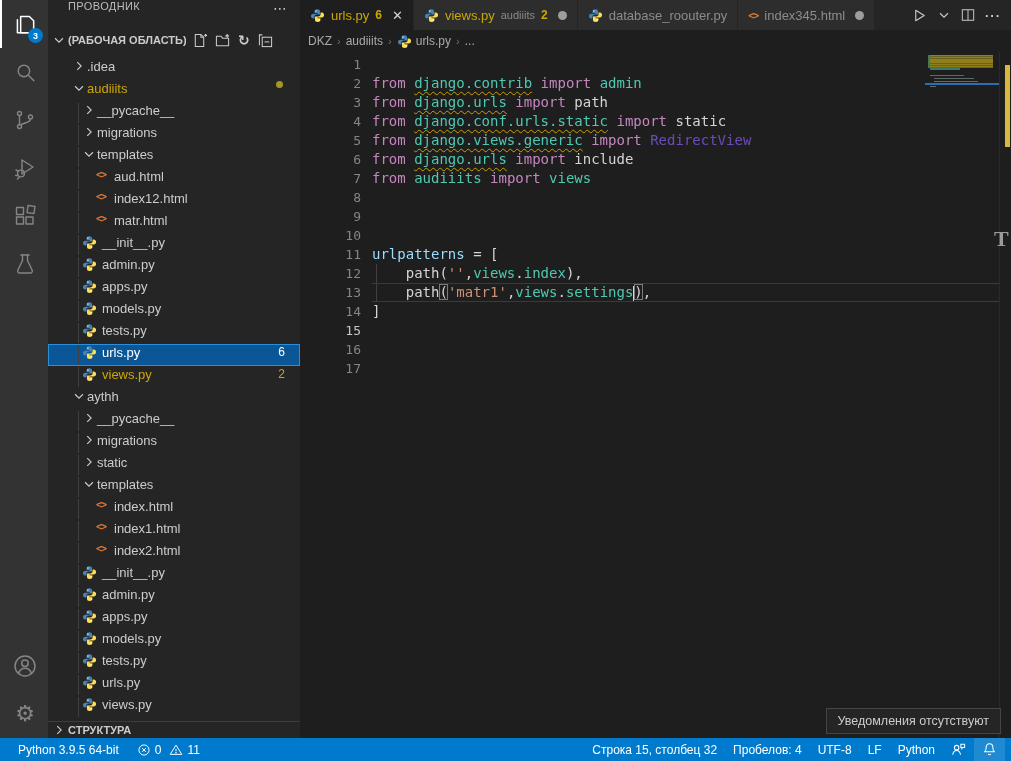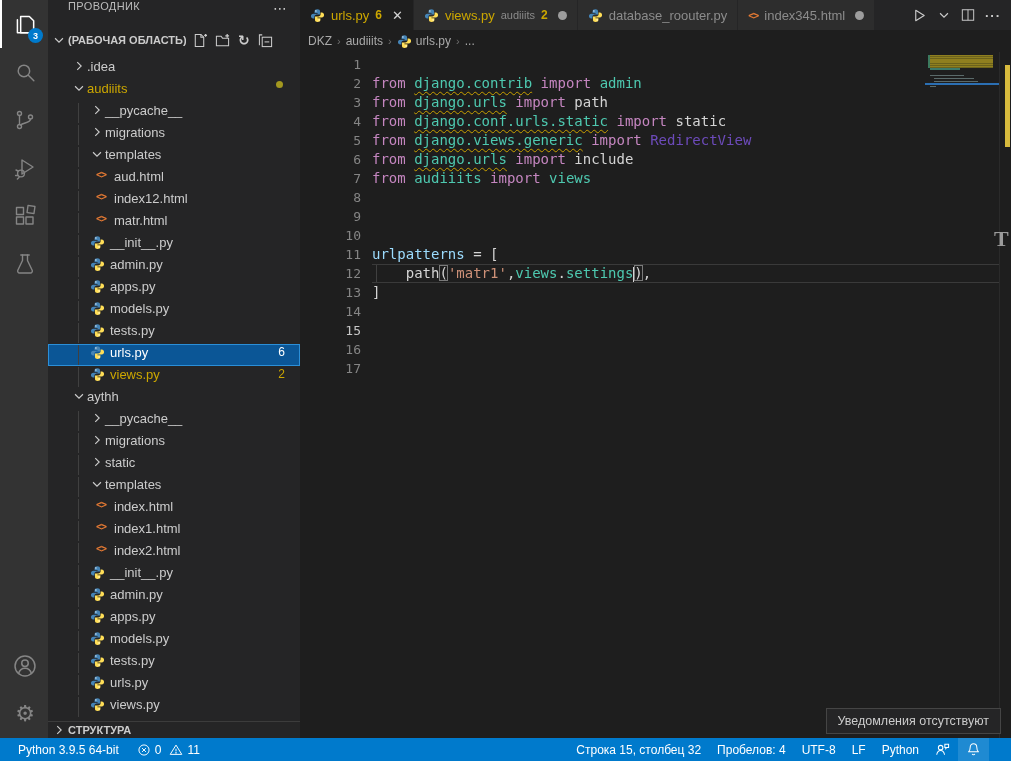--- a/index.html
+++ b/index.html
@@ -33,21 +33,21 @@
   .tree{margin-top:-14px;}
   .tree-row{height:22px;display:flex;font-size:13px;cursor:pointer;
     position:relative;box-sizing:border-box;border:1px solid transparent;}
   .tree-row .lbl{white-space:nowrap;}
   .tree-row.yel .lbl{color:#cca700;}
   .tree-row.sel{background:#0b5696;border:1px solid #2b8fd8;}
   .tree-row.sel .lbl{color:#ffffff;}
   .tree-row .chev{width:16px;display:flex;justify-content:center;flex-shrink:0;color:#cccccc;}
   .tree-row .ficon{width:16px;display:flex;justify-content:center;margin-right:5px;flex-shrink:0;}
   .html-ico{color:#e37933;font-weight:bold;font-size:10px;letter-spacing:-1px;font-family:"DejaVu Sans Mono",monospace;}
-  .ind0{padding-left:10px;} .ind1{padding-left:22px;} .ind2{padding-left:40px;} .ind3{padding-left:44px;}
+  .ind0{padding-left:10px;} .ind1{padding-left:22px;} .ind2{padding-left:32px;} .ind3{padding-left:44px;}
   .guide::before{content:"";position:absolute;left:29px;top:0;bottom:0;width:1px;background:#404040;}
   .numb{position:absolute;right:14px;font-size:12px;color:#cccccc;}
   .tree-row.sel .numb{color:#ffffff;}
   .numb.yelb{color:#cca700;}
   .dotb{position:absolute;right:16px;width:7px;height:7px;border-radius:50%;background:#a3981f;}
   .outline-header{height:16px;border-top:1px solid #3c3c3c;display:flex;align-items:center;
     font-size:11px;font-weight:bold;color:#cccccc;padding-left:4px;flex-shrink:0;background:#252526;}
   .outline-header .chev{margin-right:2px;display:flex;}
 
   
@@ -96,21 +96,21 @@
   .overview-ruler{position:absolute;top:0;right:0;width:11px;bottom:0;background:#1e1e1e;
     border-left:1px solid #2a2a2a;}
   .or-warn{position:absolute;right:1.5px;top:13px;width:5px;height:82px;background:#d7ba3d;}
   .overlay-T{position:absolute;left:694px;top:177px;color:#9b9b9b;font-size:22px;font-weight:bold;
     font-family:"Liberation Serif",serif;}
 
   
   .statusbar{position:absolute;left:0;bottom:0;width:1011px;height:23px;background:#007acc;
     display:flex;align-items:center;color:#ffffff;font-size:12px;z-index:5;}
   .sb-left{display:flex;align-items:center;padding-left:10px;gap:2px;}
-  .sb-right{margin-left:auto;display:flex;align-items:center;padding-right:22px;text-align:right;}
+  .sb-right{margin-left:auto;display:flex;align-items:center;padding-right:6px;text-align:right;}
   .st-item{padding:0 8px;height:23px;display:flex;align-items:center;gap:4px;cursor:pointer;white-space:nowrap;}
   .st-item.hl{background:#1f8ad2;}
   .st-item svg{display:block;}
 
   
   .tooltip{position:absolute;right:10px;bottom:27px;background:#252526;border:1px solid #454545;
     color:#cccccc;font-size:12.5px;padding:5px 11px;z-index:6;}
 </style>
 </head>
 <body>
@@ -646,20 +646,21 @@
           <div class="cl"><span class="tok-kw">from</span><span class="tok-plain"> </span><span class="tok-mod">django.contrib</span><span class="tok-plain"> </span><span class="tok-kw">import</span><span class="tok-plain"> </span><span class="tok-cls">admin</span></div>
           <div class="cl"><span class="tok-kw">from</span><span class="tok-plain"> </span><span class="tok-mod">django.urls</span><span class="tok-plain"> </span><span class="tok-kw">import</span><span class="tok-plain"> </span><span class="tok-plain">path</span></div>
           <div class="cl"><span class="tok-kw">from</span><span class="tok-plain"> </span><span class="tok-mod">django.conf.urls.static</span><span class="tok-plain"> </span><span class="tok-kw">import</span><span class="tok-plain"> </span><span class="tok-plain">static</span></div>
           <div class="cl"><span class="tok-kw">from</span><span class="tok-plain"> </span><span class="tok-mod">django.views.generic</span><span class="tok-plain"> </span><span class="tok-kw">import</span><span class="tok-plain"> </span><span class="tok-dim">RedirectView</span></div>
           <div class="cl"><span class="tok-kw">from</span><span class="tok-plain"> </span><span class="tok-mod">django.urls</span><span class="tok-plain"> </span><span class="tok-kw">import</span><span class="tok-plain"> </span><span class="tok-plain">include</span></div>
           <div class="cl"><span class="tok-kw">from</span><span class="tok-plain"> </span><span class="tok-cls">audiiits</span><span class="tok-plain"> </span><span class="tok-kw">import</span><span class="tok-plain"> </span><span class="tok-cls">views</span></div>
           <div class="cl"></div>
           <div class="cl"></div>
           <div class="cl"></div>
           <div class="cl"><span class="tok-var">urlpatterns</span><span class="tok-plain"> = [</span></div>
+          <div class="cl"><span class="iguide"></span><span class="tok-plain">    path(</span><span class="tok-str">''</span><span class="tok-plain">,</span><span class="tok-cls">views</span><span class="tok-plain">.</span><span class="tok-cls">index</span><span class="tok-plain">),</span></div>
           <div class="cl cur"><span class="iguide"></span><span class="tok-plain">    path</span><span class="tok-brk">(</span><span class="tok-str">'matr1'</span><span class="tok-plain">,</span><span class="tok-cls">views</span><span class="tok-plain">.</span><span class="tok-cls">settings</span><span class="tok-cursor"></span><span class="tok-brk">)</span><span class="tok-plain">,</span></div>
           <div class="cl"><span class="tok-plain">]</span></div>
           <div class="cl"></div>
         </div>
       <div class="minimap">
         <div class="mm mm-import-edge"></div>
         <div class="mm mm-imports"></div>
         <div class="mm mm-row" style="left:5px;top:16.2px;width:30px;background:#3c7a6a;"></div>
         <div class="mm mm-row" style="left:5px;top:23px;width:34px;"></div>
         <div class="mm mm-row" style="left:9px;top:25.8px;width:40px;"></div>

